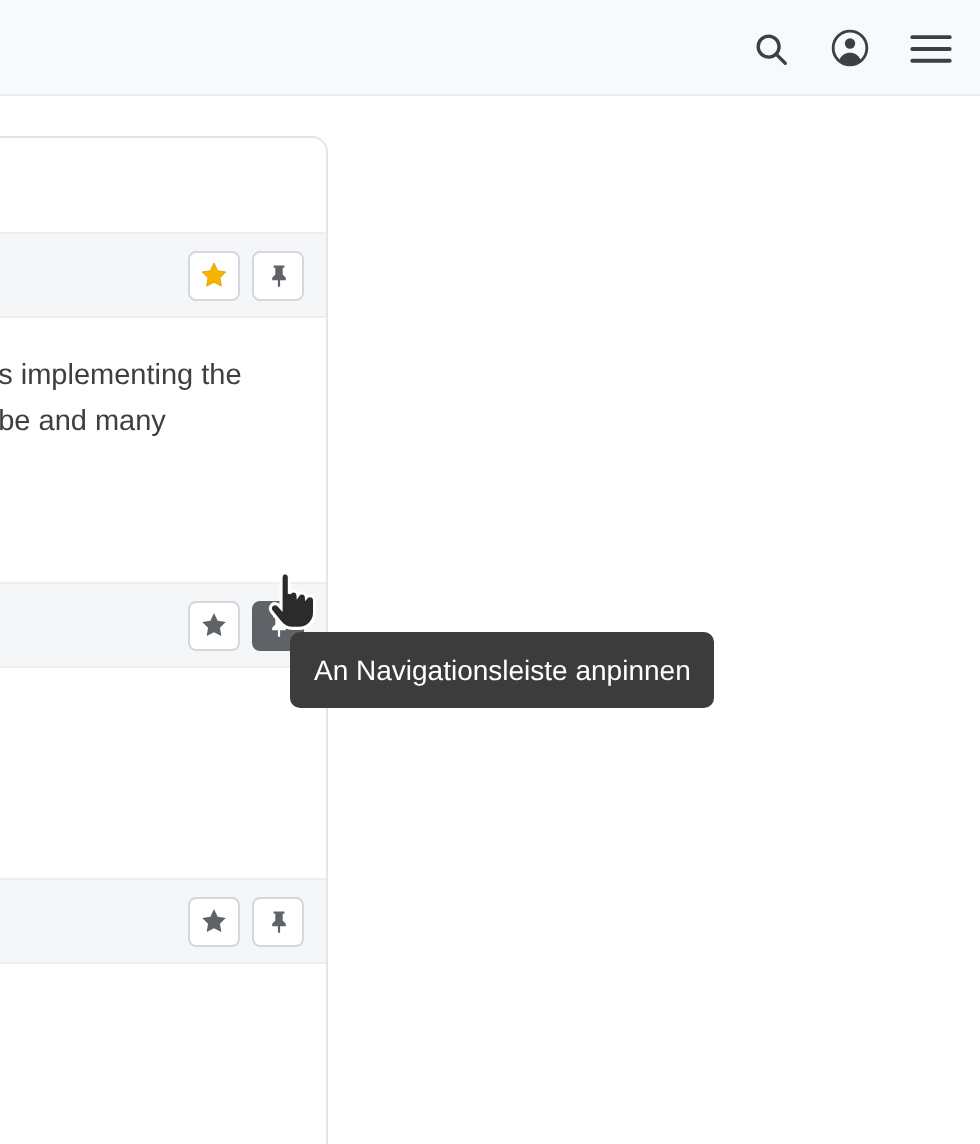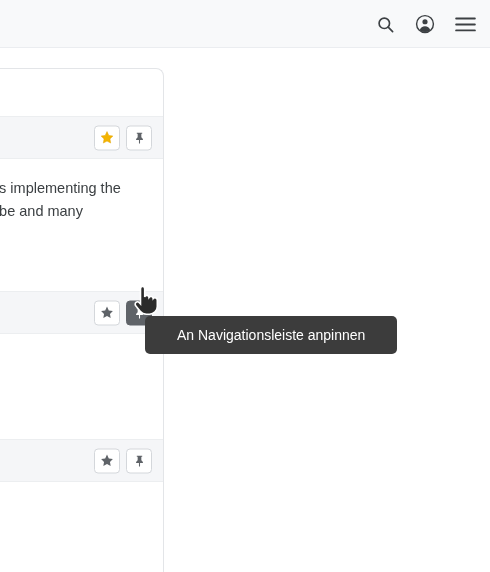--- a/index.html
+++ b/index.html
@@ -144,21 +144,21 @@
 
   
   .tooltip {
     position: absolute;
     left: 145px;
     top: 316px;
     background: #3c3c3c;
     color: #ffffff;
     font-size: 14px;
     line-height: 1;
-    padding: 12px 32px;
+    padding: 12px 12px;
     border-radius: 5px;
     white-space: nowrap;
     box-sizing: border-box;
   }
 
   
   .cursor {
     position: absolute;
     left: 134px;
     top: 284px;

